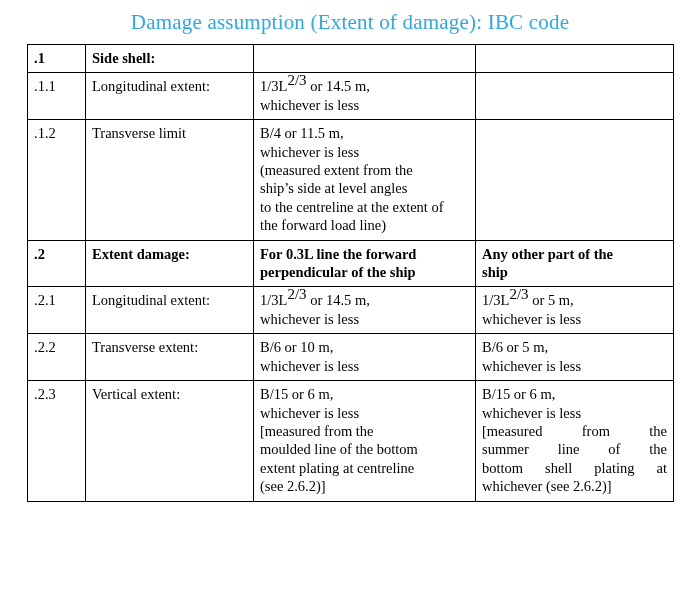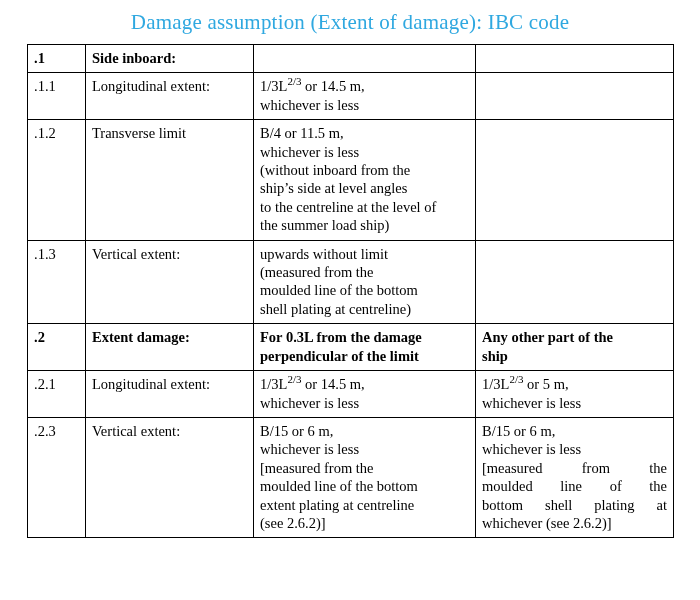--- a/index.html
+++ b/index.html
@@ -46,21 +46,21 @@
   }
   col.c-num    { width: 58px; }
   col.c-label  { width: 168px; }
   col.c-mid    { width: 222px; }
   col.c-right  { width: 198px; }
 
   td.num { padding-left: 7px; }
   td.bold, .bold { font-weight: bold; }
   .cell-line { display: block; }
   sup {
-    font-size: 11px;
+    font-size: 15px;
     vertical-align: super;
     line-height: 0;
   }
   .justify-block .cell-line {
     display: block;
   }
   .spread {
     display: block;
     text-align: justify;
     text-align-last: justify;
@@ -77,104 +77,105 @@
     <colgroup>
       <col class="c-num">
       <col class="c-label">
       <col class="c-mid">
       <col class="c-right">
     </colgroup>
     <tbody>
 
       <tr>
         <td class="num bold">.1</td>
-        <td class="bold">Side inboard:</td>
+        <td class="bold">Side shell:</td>
         <td>&nbsp;</td>
         <td>&nbsp;</td>
       </tr>
 
       <tr>
         <td class="num">.1.1</td>
         <td>Longitudinal extent:</td>
         <td>
           <span class="cell-line"><span>1/3L</span><sup>2/3</sup><span> or 14.5 m,</span></span>
           <span class="cell-line">whichever is less</span>
         </td>
         <td>&nbsp;</td>
       </tr>
 
       <tr>
         <td class="num">.1.2</td>
         <td>Transverse limit</td>
         <td>
           <span class="cell-line">B/4 or 11.5 m,</span>
           <span class="cell-line">whichever is less</span>
-          <span class="cell-line">(without inboard from the</span>
+          <span class="cell-line">(measured extent from the</span>
           <span class="cell-line">ship’s side at level angles</span>
-          <span class="cell-line">to the centreline at the level of</span>
-          <span class="cell-line">the summer load ship)</span>
+          <span class="cell-line">to the centreline at the extent of</span>
+          <span class="cell-line">the forward load line)</span>
         </td>
         <td>&nbsp;</td>
       </tr>
 
-      <tr>
-        <td class="num">.1.3</td>
-        <td>Vertical extent:</td>
-        <td>
-          <span class="cell-line">upwards without limit</span>
-          <span class="cell-line">(measured from the</span>
-          <span class="cell-line">moulded line of the bottom</span>
-          <span class="cell-line">shell plating at centreline)</span>
-        </td>
-        <td>&nbsp;</td>
-      </tr>
 
       <tr>
         <td class="num bold">.2</td>
         <td class="bold">Extent damage:</td>
         <td class="bold">
-          <span class="cell-line">For 0.3L from the damage</span>
-          <span class="cell-line">perpendicular of the limit</span>
+          <span class="cell-line">For 0.3L line the forward</span>
+          <span class="cell-line">perpendicular of the ship</span>
         </td>
         <td class="bold">
           <span class="cell-line">Any other part of the</span>
           <span class="cell-line">ship</span>
         </td>
       </tr>
 
       <tr>
         <td class="num">.2.1</td>
         <td>Longitudinal extent:</td>
         <td>
           <span class="cell-line"><span>1/3L</span><sup>2/3</sup><span> or 14.5 m,</span></span>
           <span class="cell-line">whichever is less</span>
         </td>
         <td>
           <span class="cell-line"><span>1/3L</span><sup>2/3</sup><span> or 5 m,</span></span>
           <span class="cell-line">whichever is less</span>
         </td>
       </tr>
 
+      <tr>
+        <td class="num">.2.2</td>
+        <td>Transverse extent:</td>
+        <td>
+          <span class="cell-line">B/6 or 10 m,</span>
+          <span class="cell-line">whichever is less</span>
+        </td>
+        <td>
+          <span class="cell-line">B/6 or 5 m,</span>
+          <span class="cell-line">whichever is less</span>
+        </td>
+      </tr>
 
       <tr>
         <td class="num">.2.3</td>
         <td>Vertical extent:</td>
         <td>
           <span class="cell-line">B/15 or 6 m,</span>
           <span class="cell-line">whichever is less</span>
           <span class="cell-line">[measured from the</span>
           <span class="cell-line">moulded line of the bottom</span>
           <span class="cell-line">extent plating at centreline</span>
           <span class="cell-line">(see 2.6.2)]</span>
         </td>
         <td class="justify-block">
           <span class="cell-line">B/15 or 6 m,</span>
           <span class="cell-line">whichever is less</span>
           <span class="cell-line spread">[measured from the</span>
-          <span class="cell-line spread">moulded line of the</span>
+          <span class="cell-line spread">summer line of the</span>
           <span class="cell-line spread">bottom shell plating at</span>
           <span class="cell-line">whichever (see 2.6.2)]</span>
         </td>
       </tr>
 
     </tbody>
   </table>
 
 </div>
 

